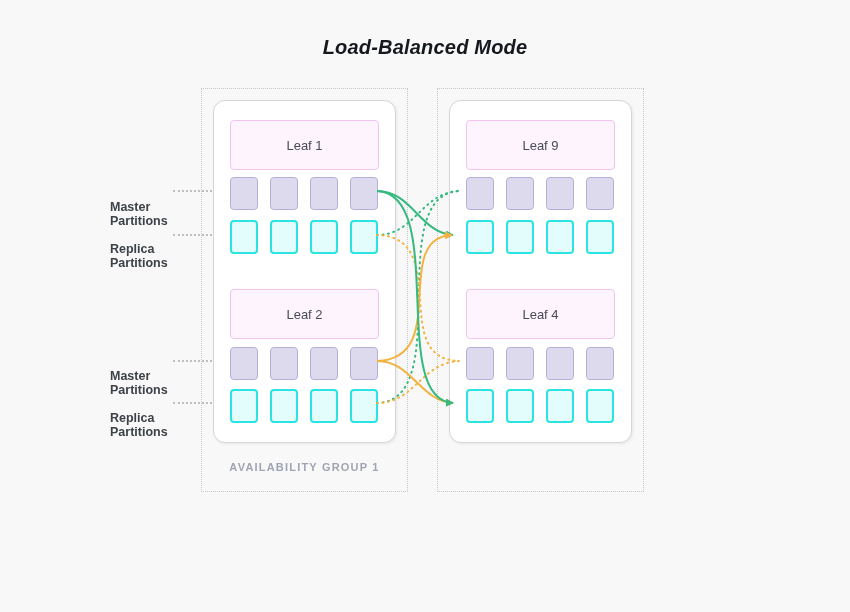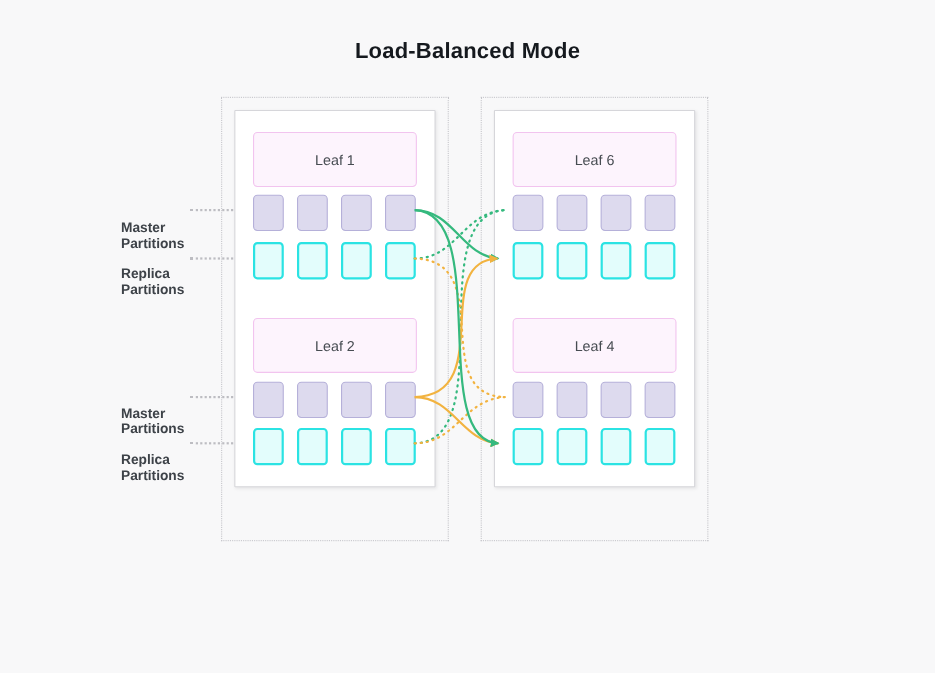--- a/index.html
+++ b/index.html
@@ -3,34 +3,34 @@
 <meta charset="utf-8">
 <style>
   html,body{margin:0;padding:0;}
   body{
     width:850px;height:612px;position:relative;overflow:hidden;
     background:#f8f8f9;
     font-family:"Liberation Sans","DejaVu Sans",sans-serif;
   }
   .title{
     position:absolute;left:0;top:36px;width:850px;text-align:center;
-    font-size:20px;font-weight:700;color:#15191e;letter-spacing:.2px;
+    font-size:20px;font-weight:700;color:#15191e;letter-spacing:.2px;font-style:italic;
   }
   .ag-box{
     position:absolute;border:1px dotted #c5c5ca;background:transparent;
   }
   .ag-box.g1{left:201px;top:88px;width:205px;height:402px;}
   .ag-box.g2{left:437px;top:88px;width:205px;height:402px;}
   .ag-caption{
     position:absolute;left:0;width:100%;top:372px;text-align:center;
     font-size:11px;font-weight:700;letter-spacing:1.2px;color:#a0a4b2;
   }
   .leaf-card{
     position:absolute;top:11px;left:11px;width:181px;height:341px;
-    background:#ffffff;border:1px solid #d6d6da;border-radius:1px;
+    background:#ffffff;border:1px solid #d6d6da;border-radius:12px;
     box-shadow:1px 1px 3px rgba(0,0,0,.07);
   }
   .leaf-name-box{
     position:absolute;left:16px;width:147px;height:48px;
     background:#fdf4fd;border:1px solid #f2c4ef;border-radius:4px;
     display:flex;align-items:center;justify-content:center;
     font-size:13px;color:#474c52;
   }
   .leaf-name-box.top{top:19px;}
   .leaf-name-box.bottom{top:188px;}
@@ -97,26 +97,27 @@
     </div>
     <div class="sq master row2m c1"></div>
     <div class="sq master row2m c2"></div>
     <div class="sq master row2m c3"></div>
     <div class="sq master row2m c4"></div>
     <div class="sq replica row2r c1"></div>
     <div class="sq replica row2r c2"></div>
     <div class="sq replica row2r c3"></div>
     <div class="sq replica row2r c4"></div>
   </div>
+  <div class="ag-caption">AVAILABILITY GROUP 1</div>
 </div>
 
 <div class="ag-box g2">
   <div class="leaf-card">
     <div class="leaf-name-box top">
-      <span>Leaf 6</span>
+      <span>Leaf 9</span>
     </div>
     <div class="sq master row1m c1"></div>
     <div class="sq master row1m c2"></div>
     <div class="sq master row1m c3"></div>
     <div class="sq master row1m c4"></div>
     <div class="sq replica row1r c1"></div>
     <div class="sq replica row1r c2"></div>
     <div class="sq replica row1r c3"></div>
     <div class="sq replica row1r c4"></div>
 

